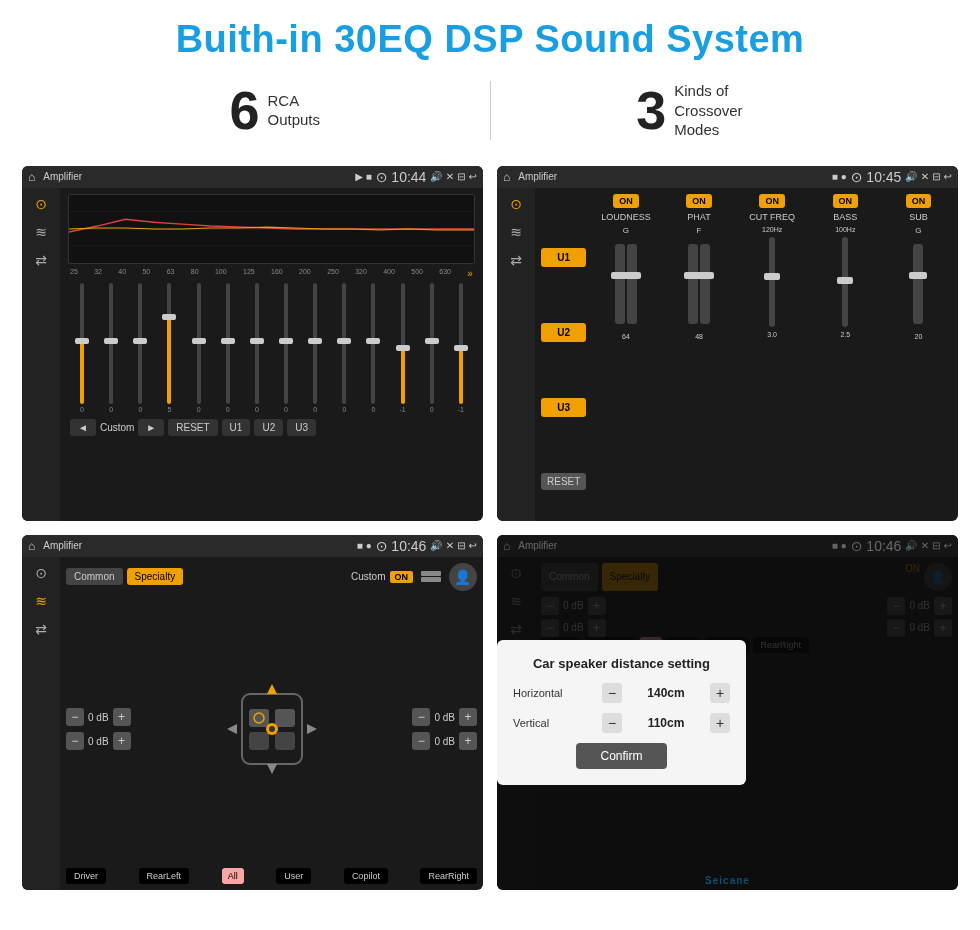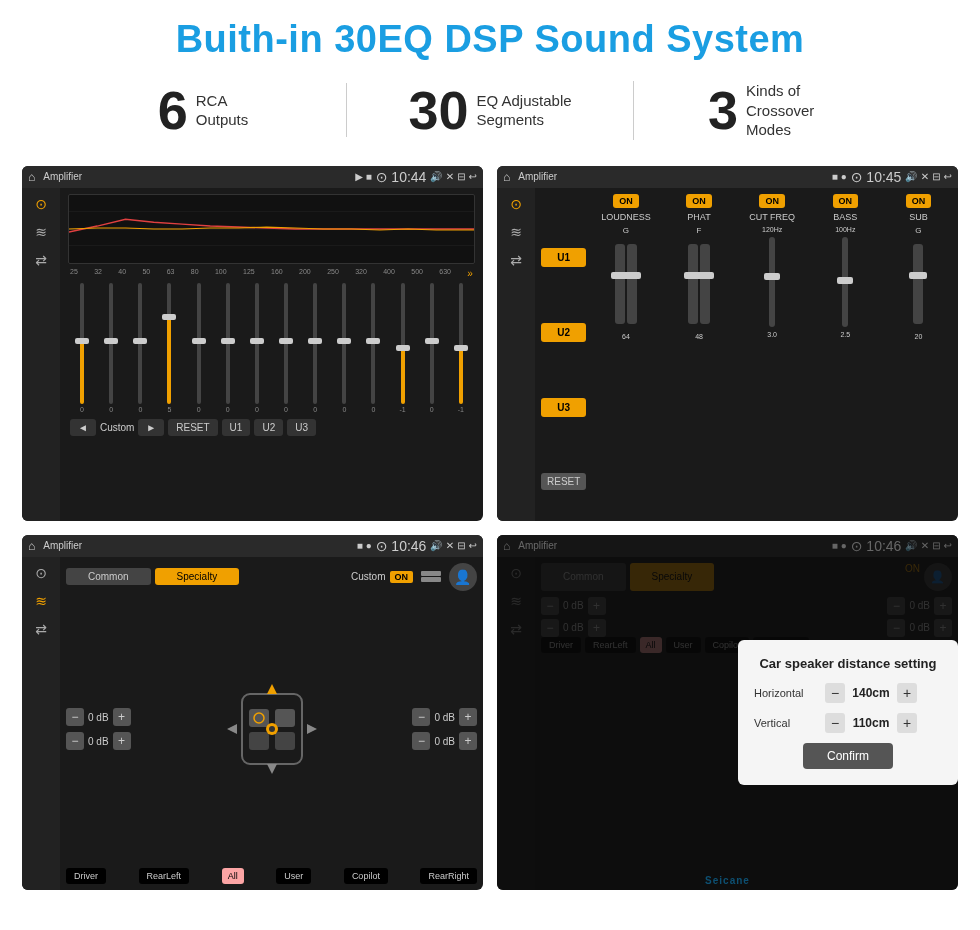--- a/index.html
+++ b/index.html
@@ -318,21 +318,21 @@
       display: flex;
       gap: 4px;
       align-items: center;
     }
 
     .tab-btn {
       background: #444;
       color: #ccc;
       border: none;
       border-radius: 3px;
-      padding: 3px 22px;
+      padding: 3px 8px;
       font-size: 10px;
       cursor: pointer;
     }
 
     .tab-btn.active {
       background: #f0a000;
       color: #000;
     }
 
     .fader-label {
@@ -407,21 +407,21 @@
       cursor: pointer;
     }
 
     
     .dialog-overlay {
       position: absolute;
       top: 0; left: 0; right: 0; bottom: 0;
       background: rgba(0,0,0,0.5);
       display: flex;
       align-items: center;
-      justify-content: flex-end;
+      justify-content: flex-start;
       z-index: 10;
     }
 
     .dialog-box {
       background: #f5f5f5;
       border-radius: 6px;
       padding: 16px;
       min-width: 220px;
       max-width: 280px;
     }
@@ -431,21 +431,21 @@
       font-weight: bold;
       color: #222;
       margin-bottom: 12px;
       text-align: center;
     }
 
     .dialog-row {
       display: flex;
       align-items: center;
       margin-bottom: 10px;
-      gap: 6px;
+      gap: 24px;
     }
 
     .dialog-row-label {
       color: #333;
       font-size: 11px;
       width: 65px;
     }
 
     .dialog-minus, .dialog-plus {
       background: #ddd;
@@ -510,24 +510,20 @@
   </style>
 </head>
 <body>
 
 <h1 class="page-title">Buith-in 30EQ DSP Sound System</h1>
 
 <div class="stats-row">
   <div class="stat-item">
     <span class="stat-number">6</span>
     <span class="stat-label">RCA<br>Outputs</span>
-  </div>
-  <div class="stat-item">
-    <span class="stat-number">30</span>
-    <span class="stat-label">EQ Adjustable<br>Segments</span>
   </div>
   <div class="stat-item">
     <span class="stat-number">3</span>
     <span class="stat-label">Kinds of<br>Crossover Modes</span>
   </div>
 </div>
 
 <div class="screens-grid">
 
   <div class="screen">

